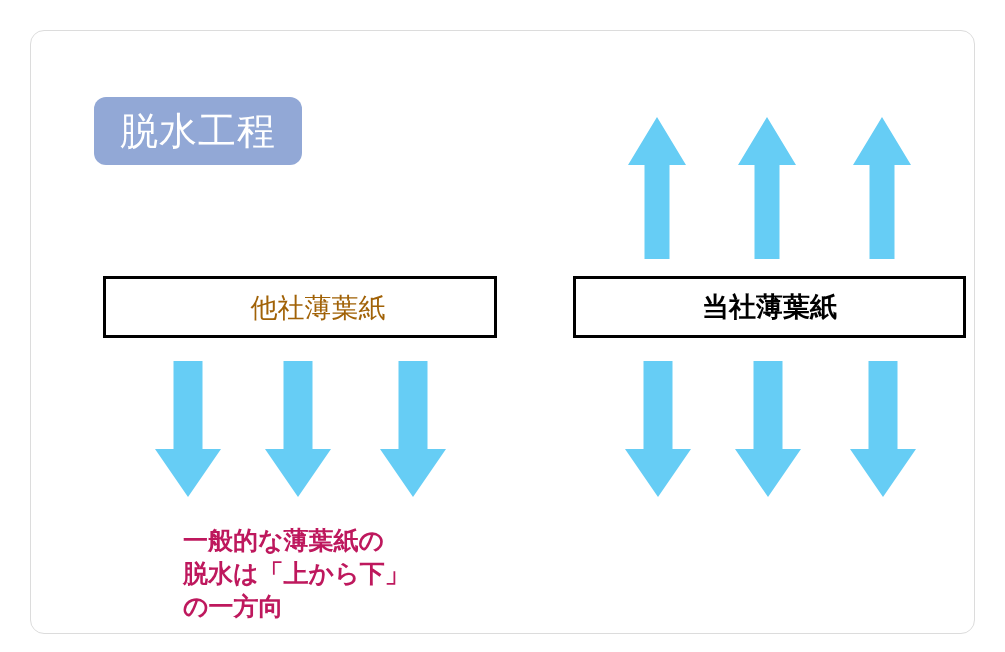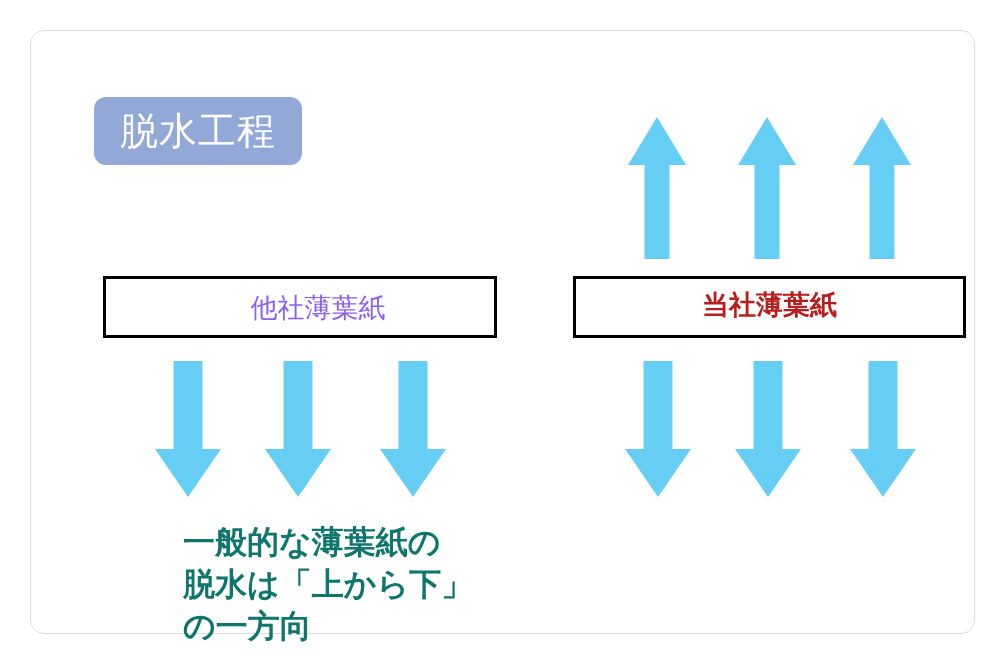--- a/index.html
+++ b/index.html
@@ -63,28 +63,28 @@
     justify-content: center;
   }
   .paper-box.left  { left: 72px;  top: 245px; width: 394px; height: 62px; }
   .paper-box.right { left: 542px; top: 245px; width: 393px; height: 62px; }
   .paper-box .label {
     font-size: 27px;
     line-height: 1;
     font-family: "DejaVu Serif", "Liberation Serif", serif;
   }
   .paper-box.left .label {
-    color: #8b5cf6;
+    color: #a16207;
     font-weight: 400;
     margin-left: 36px;
   }
   .paper-box.right .label {
-    color: #b91c1c;
+    color: #000000;
     font-weight: 700;
-    font-family: Liberation Mono, monospace;
+    font-family: Liberation Serif, serif;
   }
   
   .arrow {
     position: absolute;
   }
   .arrow svg { display: block; }
 
   
   .arrow.up-1 { left: 597px; top: 86px; }
   .arrow.up-2 { left: 707px; top: 86px; }
@@ -96,26 +96,26 @@
   .arrow.dn-l-3 { left: 349px; top: 330px; }
 
   
   .arrow.dn-r-1 { left: 594px; top: 330px; }
   .arrow.dn-r-2 { left: 704px; top: 330px; }
   .arrow.dn-r-3 { left: 819px; top: 330px; }
 
   
   .caption {
     position: absolute;
-    font-size: 32px;
+    font-size: 25px;
     font-weight: 700;
-    color: #0f766e;
+    color: #be185d;
     line-height: 1.32;
     white-space: pre-line;
-    font-family: Liberation Mono, monospace;
+    font-family: Liberation Serif, serif;
   }
   .caption.left  { left: 152px; top: 493px; }
   .caption.right { left: 605px; top: 493px; }
 </style>
 </head>
 <body>
 
 <div id="stage">
 
   <div class="card">

